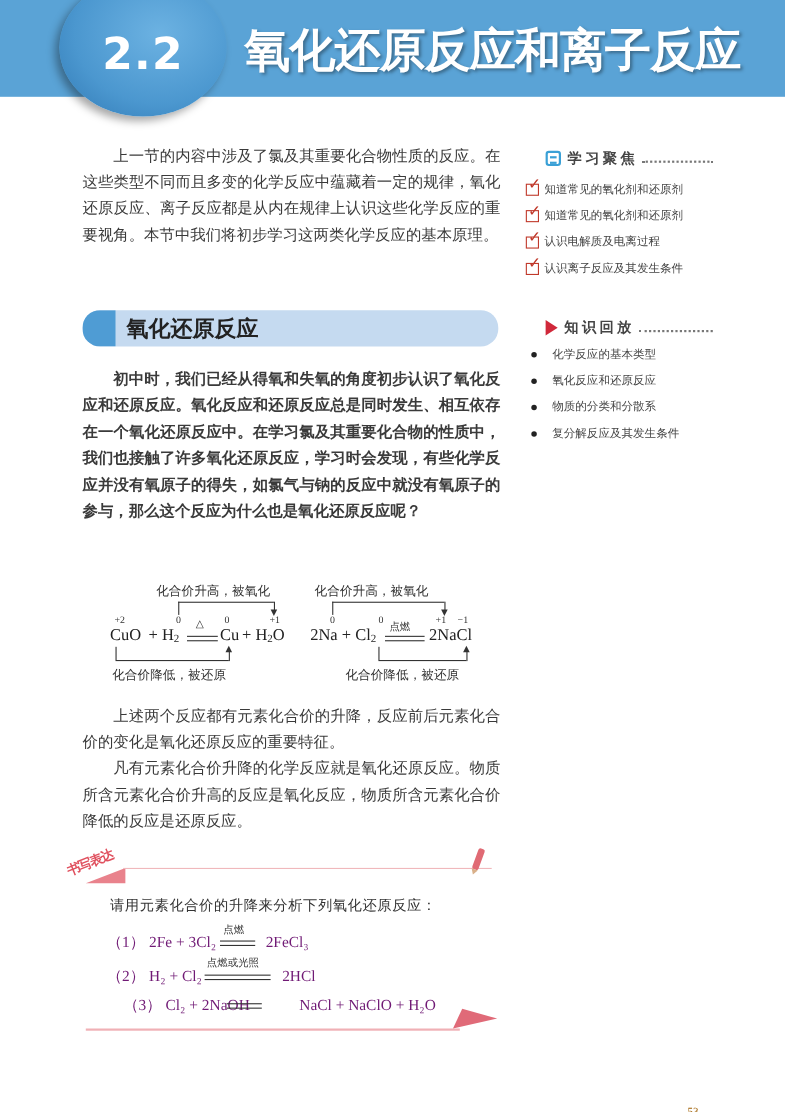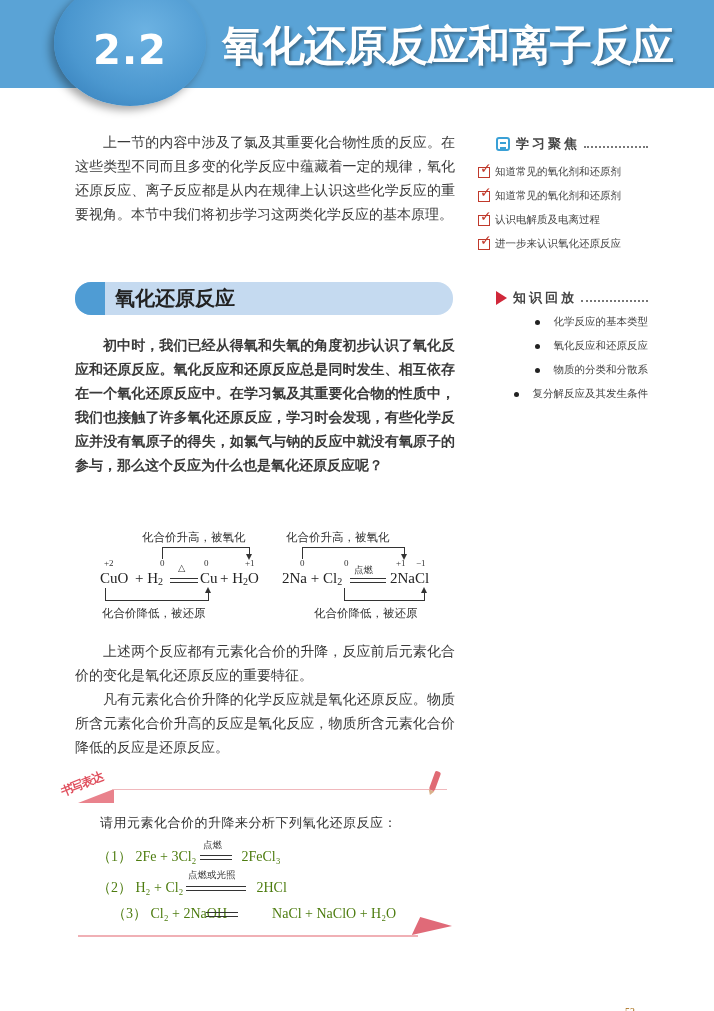--- a/index.html
+++ b/index.html
@@ -26,21 +26,21 @@
   
   .side { position: absolute; left: 478px; top: 134px; width: 170px; font-family: "DejaVu Sans", "Liberation Sans", sans-serif; }
   .side-head { display: flex; align-items: center; font-size: 13px; font-weight: bold; color: #444; letter-spacing: 3px; height: 20px; padding-left: 18px; }
   .side-head .dots { flex: 1; border-bottom: 2px dotted #777; margin-left: 4px; height: 8px; }
   .focus-icon { width: 14px; height: 14px; margin-right: 6px; border: 2px solid #3aa0d6; border-radius: 3px; position: relative; }
   .focus-icon:after { content: ""; position: absolute; left: 2px; top: 3px; width: 6px; height: 3px; border-top: 2px solid #3aa0d6; border-bottom: 2px solid #3aa0d6; }
   .check-item { display: flex; align-items: center; font-size: 10.5px; color: #444; height: 24px; }
   .check-box { width: 12px; height: 11px; border: 1.5px solid #c0392b; margin-right: 5px; position: relative; }
   .check-box:after { content: "✓"; position: absolute; left: 1px; top: -8px; color: #c0392b; font-size: 14px; font-weight: bold; }
   .tri-icon { width: 0; height: 0; border-top: 7px solid transparent; border-bottom: 7px solid transparent; border-left: 11px solid #d0283a; margin-right: 6px; }
-  .bullet-item { display: flex; align-items: center; font-size: 10.5px; color: #444; height: 24px; justify-content: flex-end; }
+  .bullet-item { display: flex; align-items: center; font-size: 10.5px; color: #444; height: 24px; }
   .bullet { width: 5px; height: 5px; border-radius: 50%; background: #222; margin: 0 14px 0 5px; }
 
   
   .eq { position: absolute; font-family: "Liberation Serif", "DejaVu Serif", serif; color: #222; }
   .eq-note { position: absolute; font-size: 11.5px; color: #333; white-space: nowrap; }
   .eq-formula { position: absolute; font-size: 15px; white-space: nowrap; }
   .ox { position: absolute; font-size: 9px; color: #333; }
   .line { position: absolute; background: #333; }
   .arrow-down { position: absolute; width: 0; height: 0; border-left: 3px solid transparent; border-right: 3px solid transparent; border-top: 6px solid #333; }
   .arrow-up { position: absolute; width: 0; height: 0; border-left: 3px solid transparent; border-right: 3px solid transparent; border-bottom: 6px solid #333; }
@@ -48,21 +48,21 @@
   sub { font-size: 10px; vertical-align: -2px; }
 
   
   .write-tag { position: absolute; left: 60px; top: 776px; transform: rotate(-22deg); font-family: "DejaVu Sans", "Liberation Sans", sans-serif;
     font-size: 12px; font-weight: bold; color: #e0505e; letter-spacing: -1px; }
   .write-tri { position: absolute; left: 78px; top: 789px; width: 0; height: 0; border-bottom: 14px solid #e9828c; border-left: 36px solid transparent; }
   .write-line-top { position: absolute; left: 112px; top: 789px; width: 335px; height: 1px; background: #f0b8bc; }
   .pencil { position: absolute; left: 432px; top: 771px; width: 6px; height: 20px; background: #e06a74; transform: rotate(20deg); border-radius: 2px; }
   .pencil:after { content: ""; position: absolute; left: 0; bottom: -5px; border-left: 3px solid transparent; border-right: 3px solid transparent; border-top: 5px solid #d9b08a; }
   .write-prompt { position: absolute; left: 100px; top: 814px; font-size: 13px; color: #333; letter-spacing: 0.5px; white-space: nowrap; }
-  .write-eq { position: absolute; left: 97px; font-family: "Liberation Serif", "DejaVu Serif", serif; font-size: 14px; color: #4d7c0f; white-space: nowrap; }
+  .write-eq { position: absolute; left: 97px; font-family: "Liberation Serif", "DejaVu Serif", serif; font-size: 14px; color: #701a75; white-space: nowrap; }
   .cond { position: absolute; font-size: 9.5px; color: #333; font-family: "DejaVu Sans", sans-serif; white-space: nowrap; }
   .write-line-bot { position: absolute; left: 78px; top: 935px; width: 340px; height: 1.5px; background: #f0b0b5; }
   .write-arrow { position: absolute; left: 416px; top: 917px; width: 0; height: 0; border-top: 9px solid transparent; border-bottom: 9px solid transparent; border-left: 36px solid #e06a78; transform: skewX(-25deg); }
 
   .page-num { position: absolute; left: 625px; top: 1006px; font-family: "Liberation Serif", serif; font-size: 10px; color: #a16207; }
 </style>
 </head>
 <body>
 
 <div class="banner"></div>
@@ -89,21 +89,21 @@
   <div class="check-item">
       <span class="check-box"></span>
       <span>知道常见的氧化剂和还原剂</span>
     </div>
   <div class="check-item">
       <span class="check-box"></span>
       <span>认识电解质及电离过程</span>
     </div>
   <div class="check-item">
       <span class="check-box"></span>
-      <span>进一步来认识氧化还原反应</span>
+      <span>认识离子反应及其发生条件</span>
     </div>
 
   <div style="height:32px"></div>
   <div class="side-head">
     <span class="tri-icon"></span>
     <span>知识回放</span>
     <span class="dots"></span>
   </div>
   <div style="height:2px"></div>
   <div class="bullet-item">

